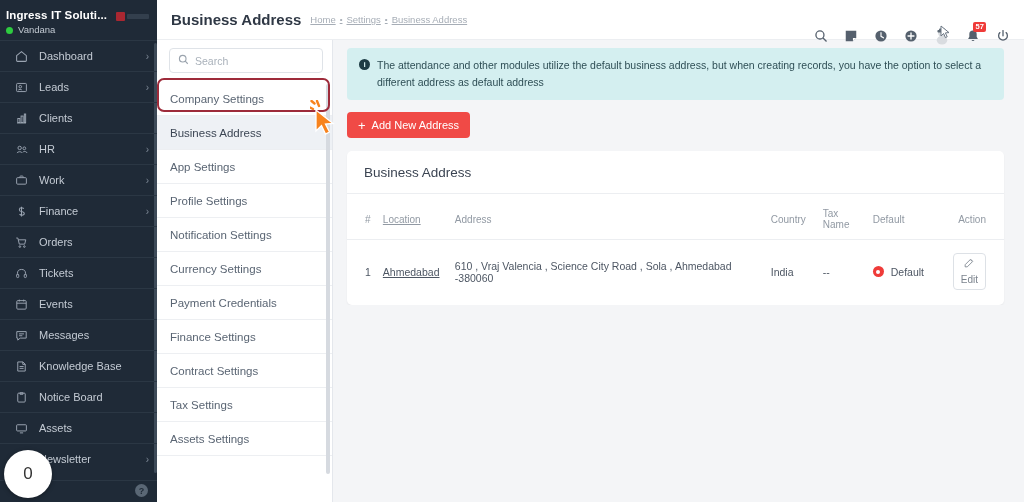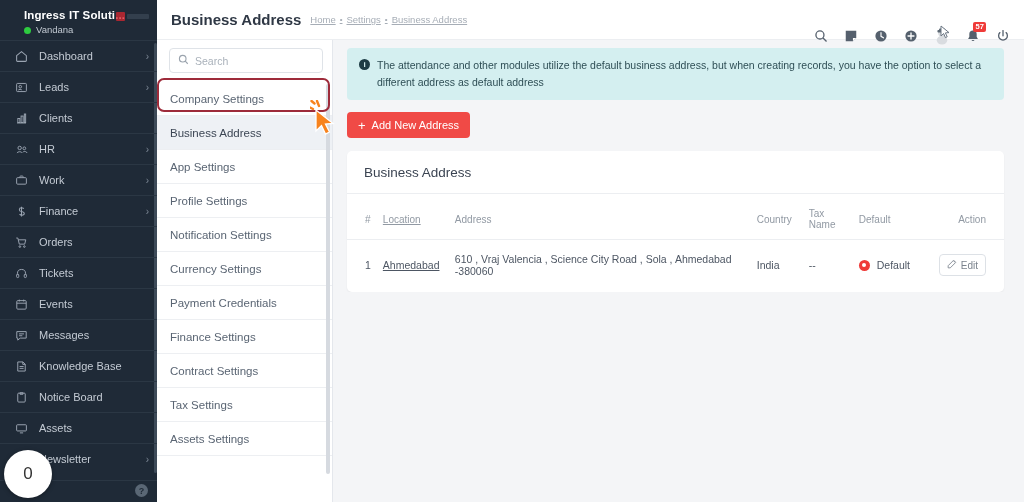--- a/index.html
+++ b/index.html
@@ -14,21 +14,21 @@
   
   .sidebar {
     width: 157px; height: 502px;
     background: #1f2a37;
     flex: 0 0 157px;
     position: relative;
     display: flex; flex-direction: column;
     overflow: hidden;
   }
   .sb-brand {
-    padding: 8px 10px 6px 24px;
+    padding: 8px 10px 6px 6px;
     position: relative;
     height: 40px;
   }
   .sb-company {
     color: #ffffff; font-size: 11.5px; font-weight: bold;
     letter-spacing: .1px; line-height: 14px;
     white-space: nowrap; overflow: hidden;
   }
   .sb-userline { display: flex; align-items: center; gap: 5px; margin-top: 2px; }
   .sb-dot { width: 7px; height: 7px; border-radius: 50%; background: #2ecc40; display: block; }
@@ -200,20 +200,21 @@
     width: 11px; height: 11px; border-radius: 50%;
     background: #ef3b39; display: flex; align-items: center; justify-content: center;
   }
   .radio-on::after { content: ""; width: 4px; height: 4px; border-radius: 50%; background: #fff; display: block; }
   .btn-edit {
     display: inline-flex; align-items: center; gap: 4px;
     border: 1px solid #dde1e6; border-radius: 4px;
     background: #fff; color: #7b838d;
     font-size: 10px; padding: 4px 7px; cursor: pointer;
     font-family: "Liberation Sans", sans-serif;
+    flex-direction: column;
   }
 </style>
 </head>
 <body>
 
 <div class="app">
 
   <aside class="sidebar">
     <div class="sb-brand">
       <div class="sb-company">Ingress IT Soluti...</div>

